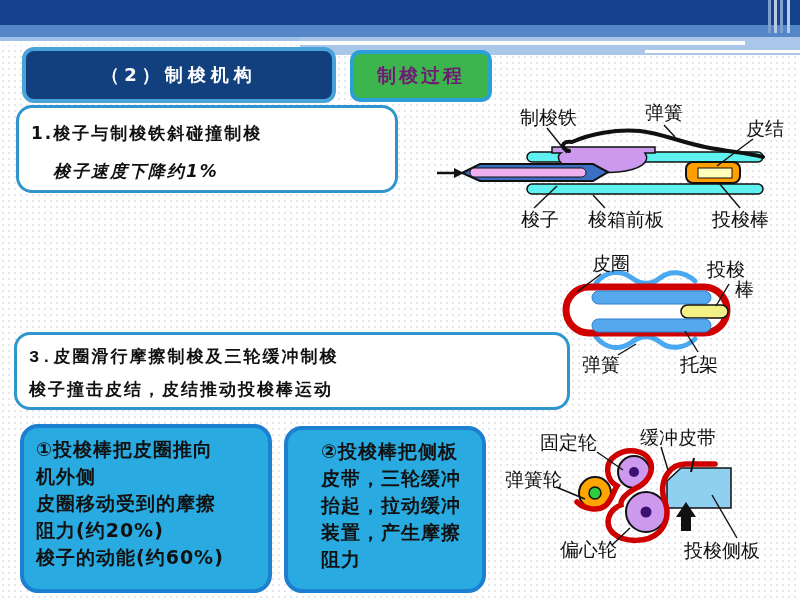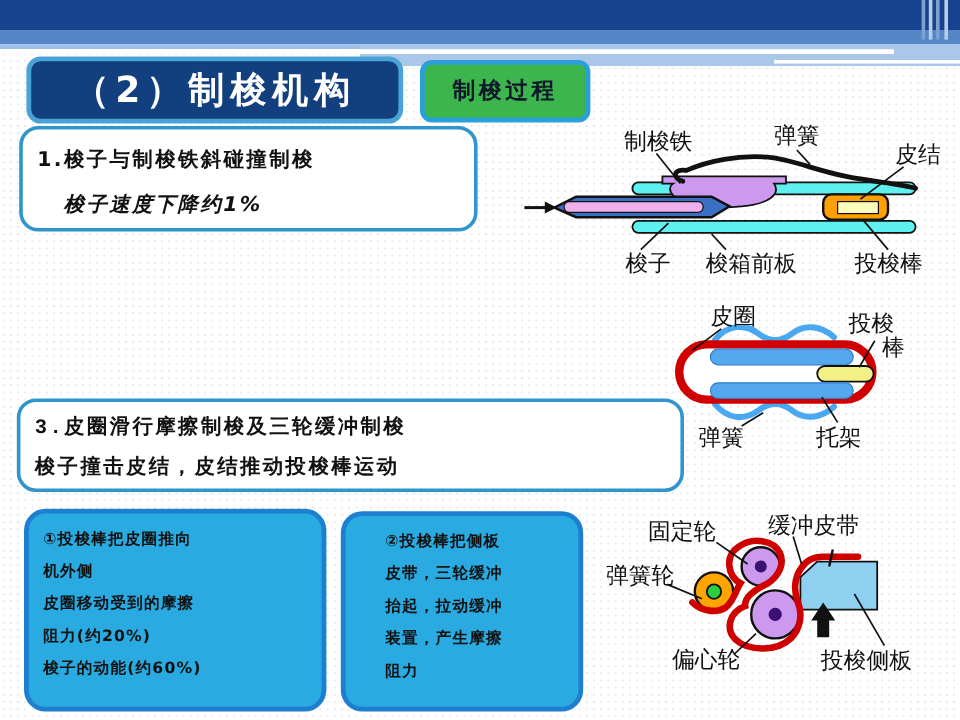--- a/index.html
+++ b/index.html
@@ -13,35 +13,35 @@
   .hdr-mid{left:0;top:25px;width:800px;height:12px;background:#5586c8;}
   .hdr-thin{left:0;top:37px;width:800px;height:4px;background:#9fc0e8;}
   .hdr-band{left:300px;top:37px;width:500px;height:18px;background:#aac6e8;}
   .hdr-w1{left:0;top:41px;width:745px;height:4px;background:#ffffff;}
   .hdr-w2{left:645px;top:50px;width:155px;height:3px;background:#ffffff;}
   .vstripe{top:0;height:33px;width:3px;background:#7f9fd0;}
   .vstripe.lt{background:#b8cce8;}
   
   .title-box{left:22px;top:47px;width:306px;height:48px;background:#123f7d;
      border:4px solid #4aa3d8;border-radius:12px;display:flex;align-items:center;justify-content:center;}
-  .title-box span{color:#fff;font-size:30px;font-weight:bold;letter-spacing:5px;white-space:nowrap;}
+  .title-box span{color:#fff;font-size:18px;font-weight:bold;letter-spacing:5px;white-space:nowrap;}
   .process-btn{left:350px;top:50px;width:134px;height:44px;background:#3cb54c;
      border:4px solid #2b9fd8;border-radius:10px;display:flex;align-items:center;justify-content:center;
-     font-size:19px;font-weight:bold;color:#0f172a;letter-spacing:3px;cursor:pointer;}
+     font-size:19px;font-weight:bold;color:#701a75;letter-spacing:3px;cursor:pointer;}
   
   .pbox{background:#fff;border:3px solid #2f95cc;border-radius:16px;color:#111;
         font-weight:bold;font-size:17px;padding:6px 6px 0 12px;box-sizing:border-box;letter-spacing:2px;}
   .box1{left:16px;top:105px;width:382px;height:88px;line-height:38px;}
   .box2{left:13px;top:208px;width:462px;height:104px;line-height:31px;}
   .box3{left:14px;top:332px;width:556px;height:78px;line-height:33px;font-family:Liberation Mono, monospace;}
   .ind{padding-left:22px;font-style:italic;}
   .ln{white-space:nowrap;}
   
   .nbox{background:#29abe2;border:4px solid #1d7fd0;border-radius:18px;color:#111;
-        font-weight:bold;font-size:13px;line-height:27px;padding:8px 8px 0 12px;box-sizing:border-box;letter-spacing:1px;}
+        font-weight:bold;font-size:19px;line-height:27px;padding:8px 8px 0 12px;box-sizing:border-box;letter-spacing:1px;}
   .noteA{left:20px;top:424px;width:252px;height:169px;}
   .noteB{left:284px;top:426px;width:202px;height:167px;padding-left:33px;}
   svg text{font-family:"DejaVu Sans",sans-serif;font-size:19px;fill:#111;}
   svg .callout{stroke:#111;stroke-width:1.4;}
 </style>
 </head>
 <body>
 
 <div class="slide">
 

